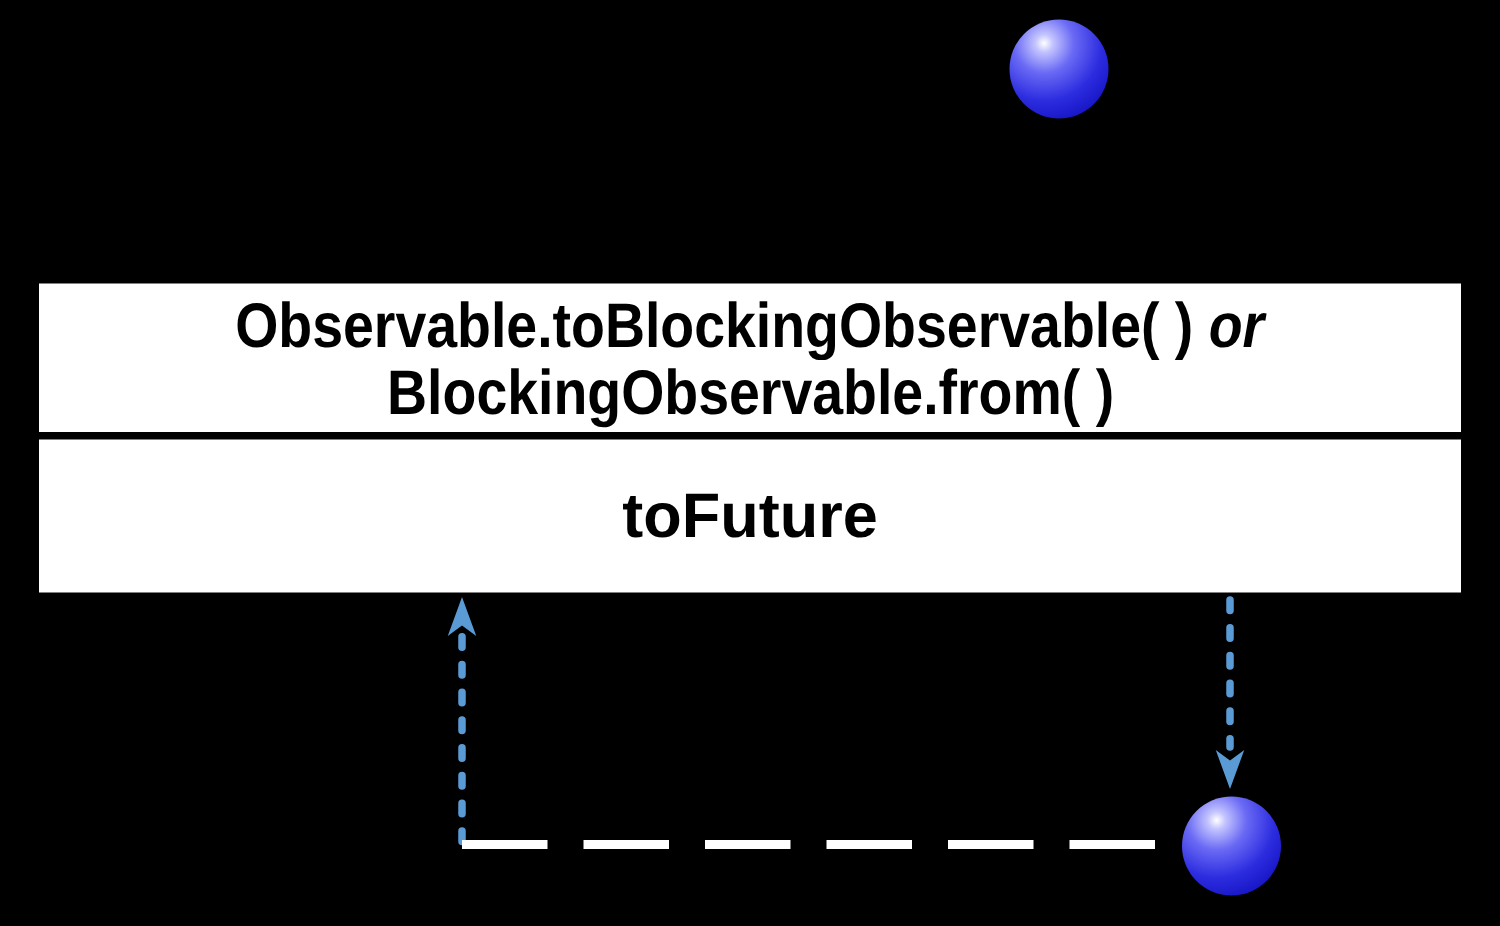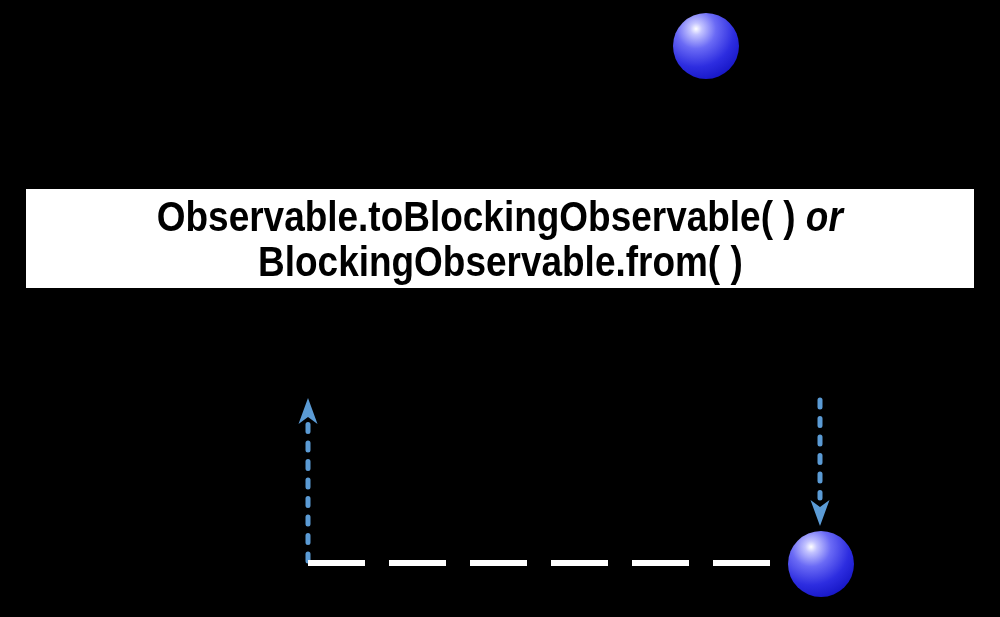--- a/index.html
+++ b/index.html
@@ -72,20 +72,23 @@
   <div class="op-box" id="operator-box">
     <div class="op-line">
       <span>Observable.toBlockingObservable( )</span>
       <span class="italic">or</span>
     </div>
     <div class="op-line">
       <span>BlockingObservable.from( )</span>
     </div>
   </div>
 
+  <div class="op-box" id="future-box">
+    <div>toFuture</div>
+  </div>
 
   <svg id="arrow-layer" viewBox="0 0 1000 617">
 
     <line x1="308" y1="561" x2="308" y2="422" stroke="#5b9bd5" stroke-width="5" stroke-dasharray="7 11.5" stroke-linecap="round"></line>
     <polygon points="308,398 317.5,424 308,417 298.5,424" fill="#5b9bd5"></polygon>
 
     <line x1="820" y1="400" x2="820" y2="498" stroke="#5b9bd5" stroke-width="5" stroke-dasharray="7 11.5" stroke-linecap="round"></line>
     <polygon points="820,526 829.5,500 820,507 810.5,500" fill="#5b9bd5"></polygon>
 
     <line x1="308" y1="563" x2="784" y2="563" stroke="#ffffff" stroke-width="6" stroke-dasharray="57 24"></line>

